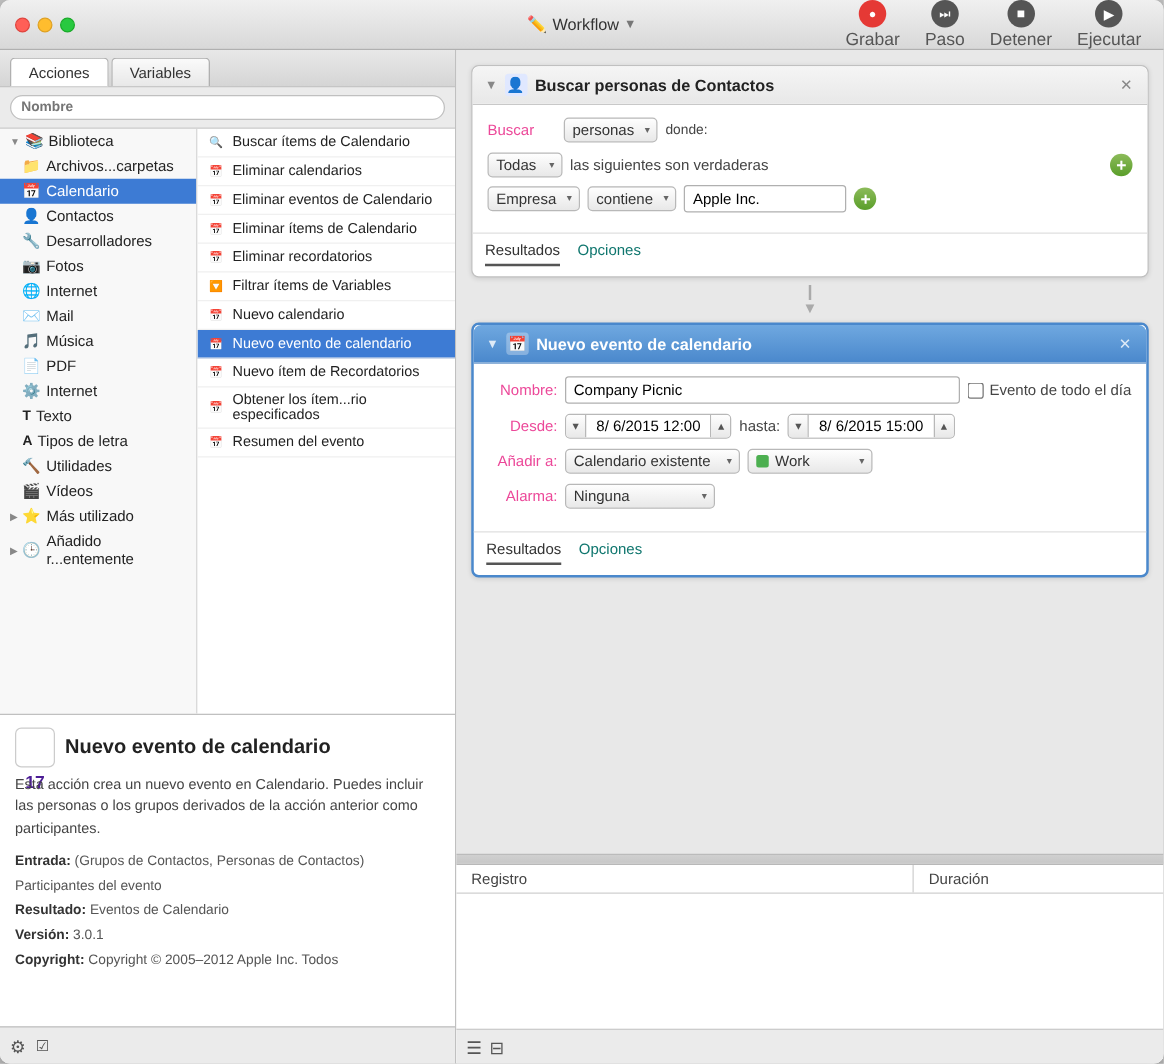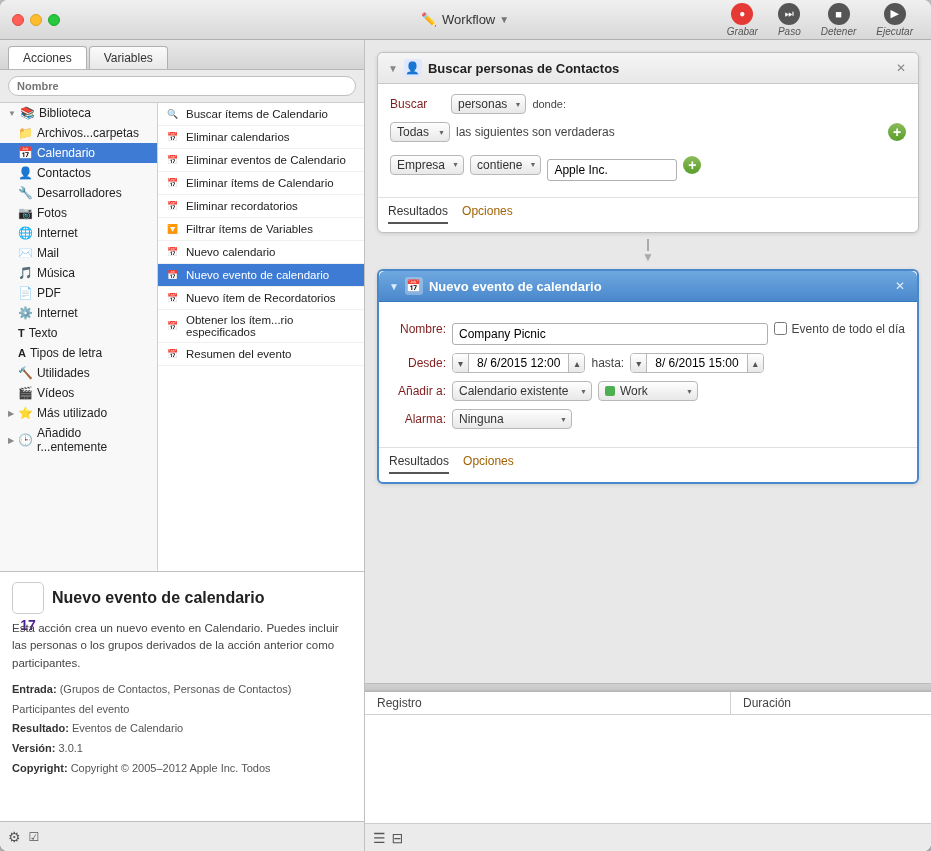--- a/index.html
+++ b/index.html
@@ -73,24 +73,23 @@
     .toolbar-btn .icon-circle {
       width: 22px;
       height: 22px;
       border-radius: 50%;
       display: flex;
       align-items: center;
       justify-content: center;
       font-size: 14px;
     }
     .toolbar-btn .btn-label {
-      font-size: 10px;
+      font-size: 14px;
       color: #555;
       margin-top: 1px;
-      font-style: italic;
     }
     .btn-record .icon-circle { background: #e53935; }
     .btn-step .icon-circle { background: #555; color: white; font-size: 10px; }
     .btn-stop .icon-circle { background: #555; color: white; font-size: 11px; }
     .btn-run .icon-circle { background: #555; color: white; font-size: 11px; }
 
     
     .main-content {
       display: flex;
       flex: 1;
@@ -310,21 +309,21 @@
     }
     .form-row {
       display: flex;
       align-items: center;
       margin-bottom: 8px;
       gap: 6px;
       flex-wrap: wrap;
     }
     .form-label {
       font-size: 12px;
-      color: #7f1d1d;
+      color: #ec4899;
       min-width: 55px;
     }
     .form-label.right { text-align: right; min-width: 55px; }
     .select-box {
       background: linear-gradient(to bottom, #fefefe, #e8e8e8);
       border: 1px solid #b8b8b8;
       border-radius: 4px;
       padding: 2px 18px 2px 6px;
       font-size: 12px;
       color: #333;
@@ -340,21 +339,20 @@
       position: absolute;
       right: 4px;
       color: #666;
     }
     .text-field {
       border: 1px solid #b0b0b0;
       border-radius: 3px;
       padding: 3px 6px;
       font-size: 12px;
       background: white;
-      margin-top: 11px;
     }
     .plus-btn {
       width: 18px;
       height: 18px;
       border-radius: 50%;
       background: linear-gradient(to bottom, #8cbb5a, #5a9e2a);
       color: white;
       display: flex;
       align-items: center;
       justify-content: center;
@@ -370,21 +368,21 @@
       margin-bottom: 6px;
     }
     .card-tabs {
       display: flex;
       padding: 6px 10px 0;
       border-top: 1px solid #e0e0e0;
       gap: 14px;
     }
     .card-tab {
       font-size: 12px;
-      color: #a16207;
+      color: #0f766e;
       padding-bottom: 4px;
       cursor: pointer;
       border-bottom: 2px solid transparent;
     }
     .card-tab.active {
       color: #333;
       font-weight: 500;
       border-bottom-color: #555;
     }
 

